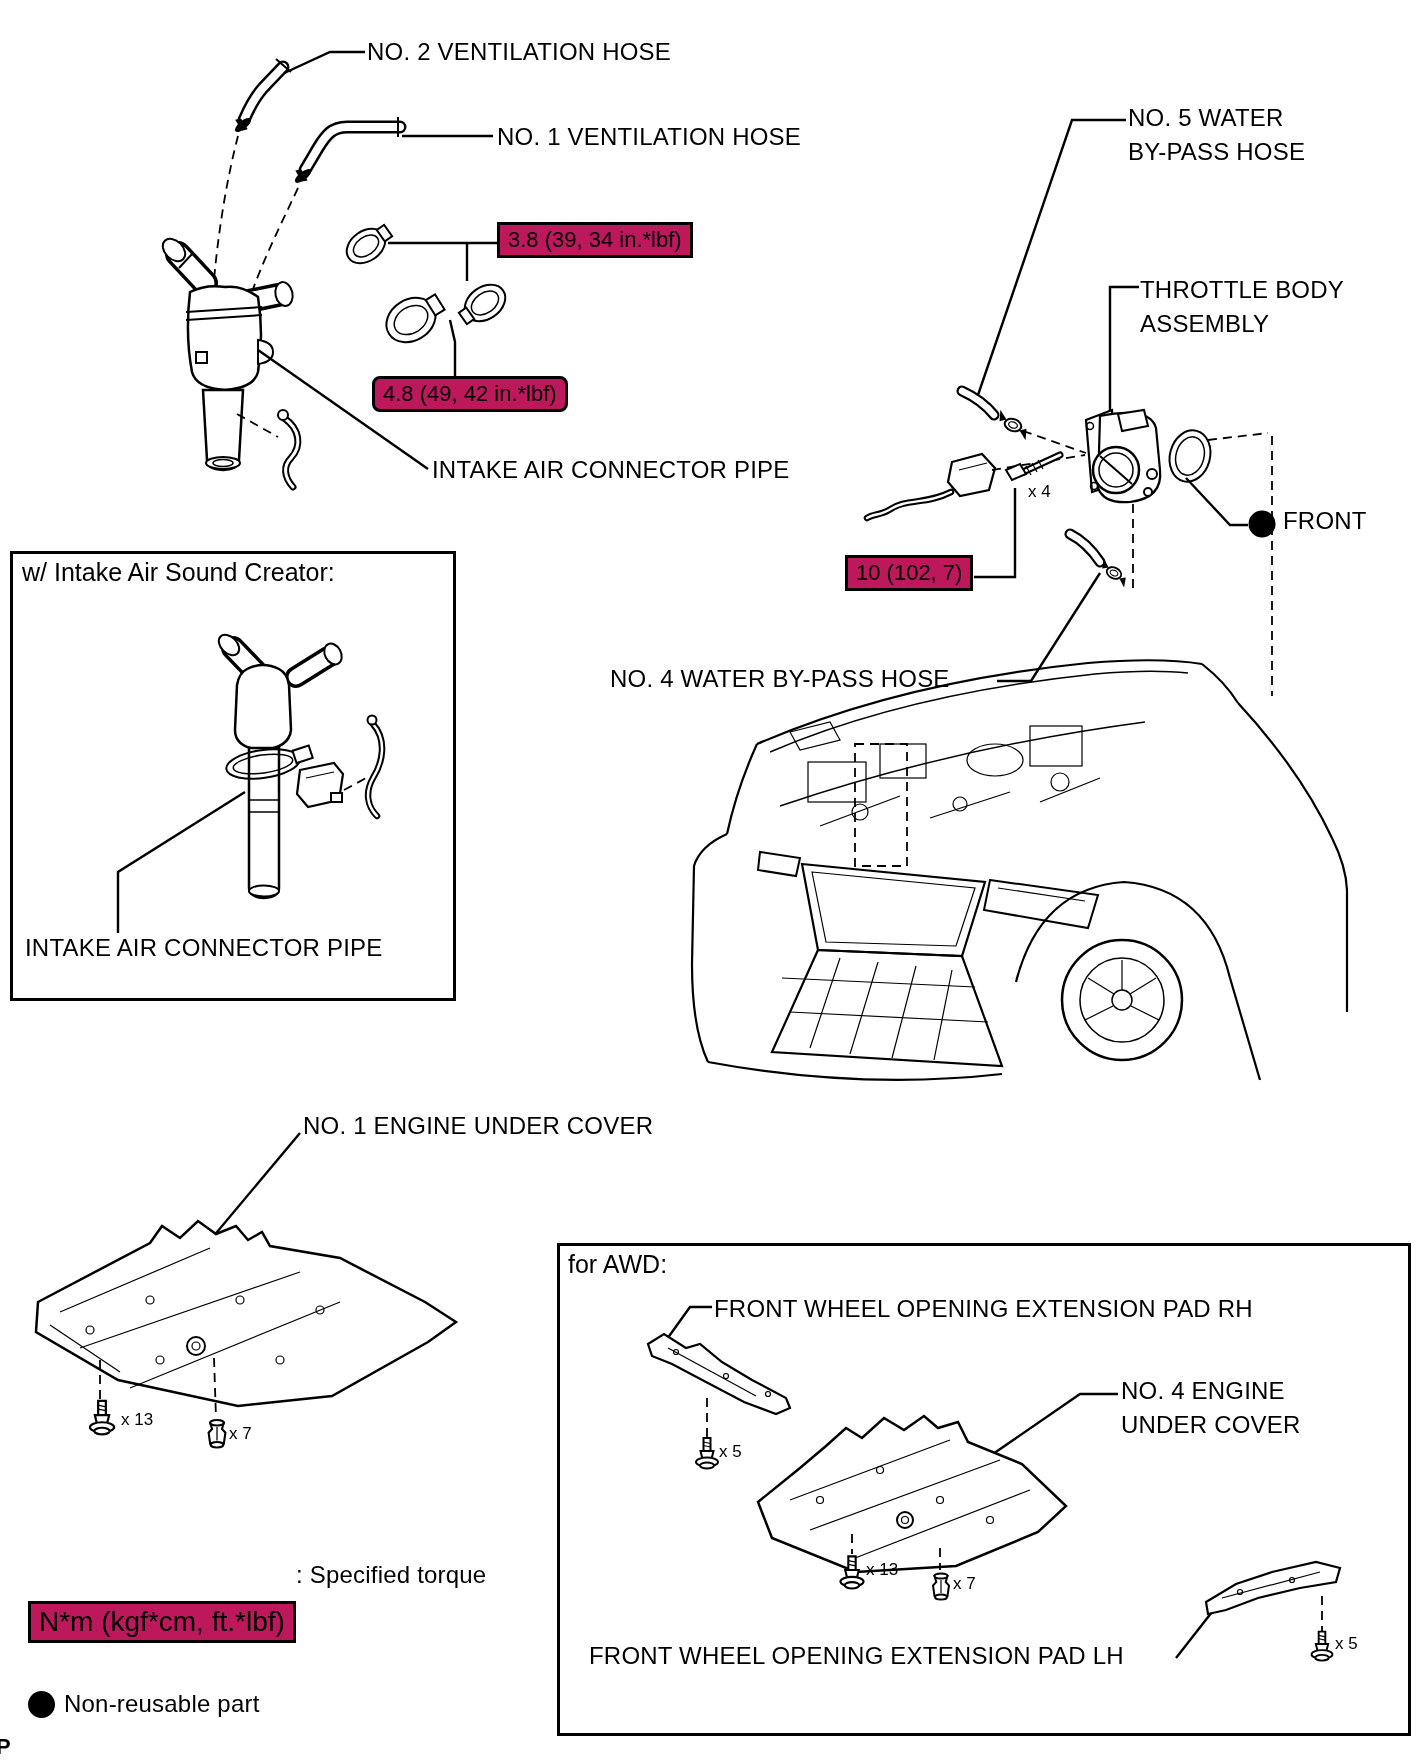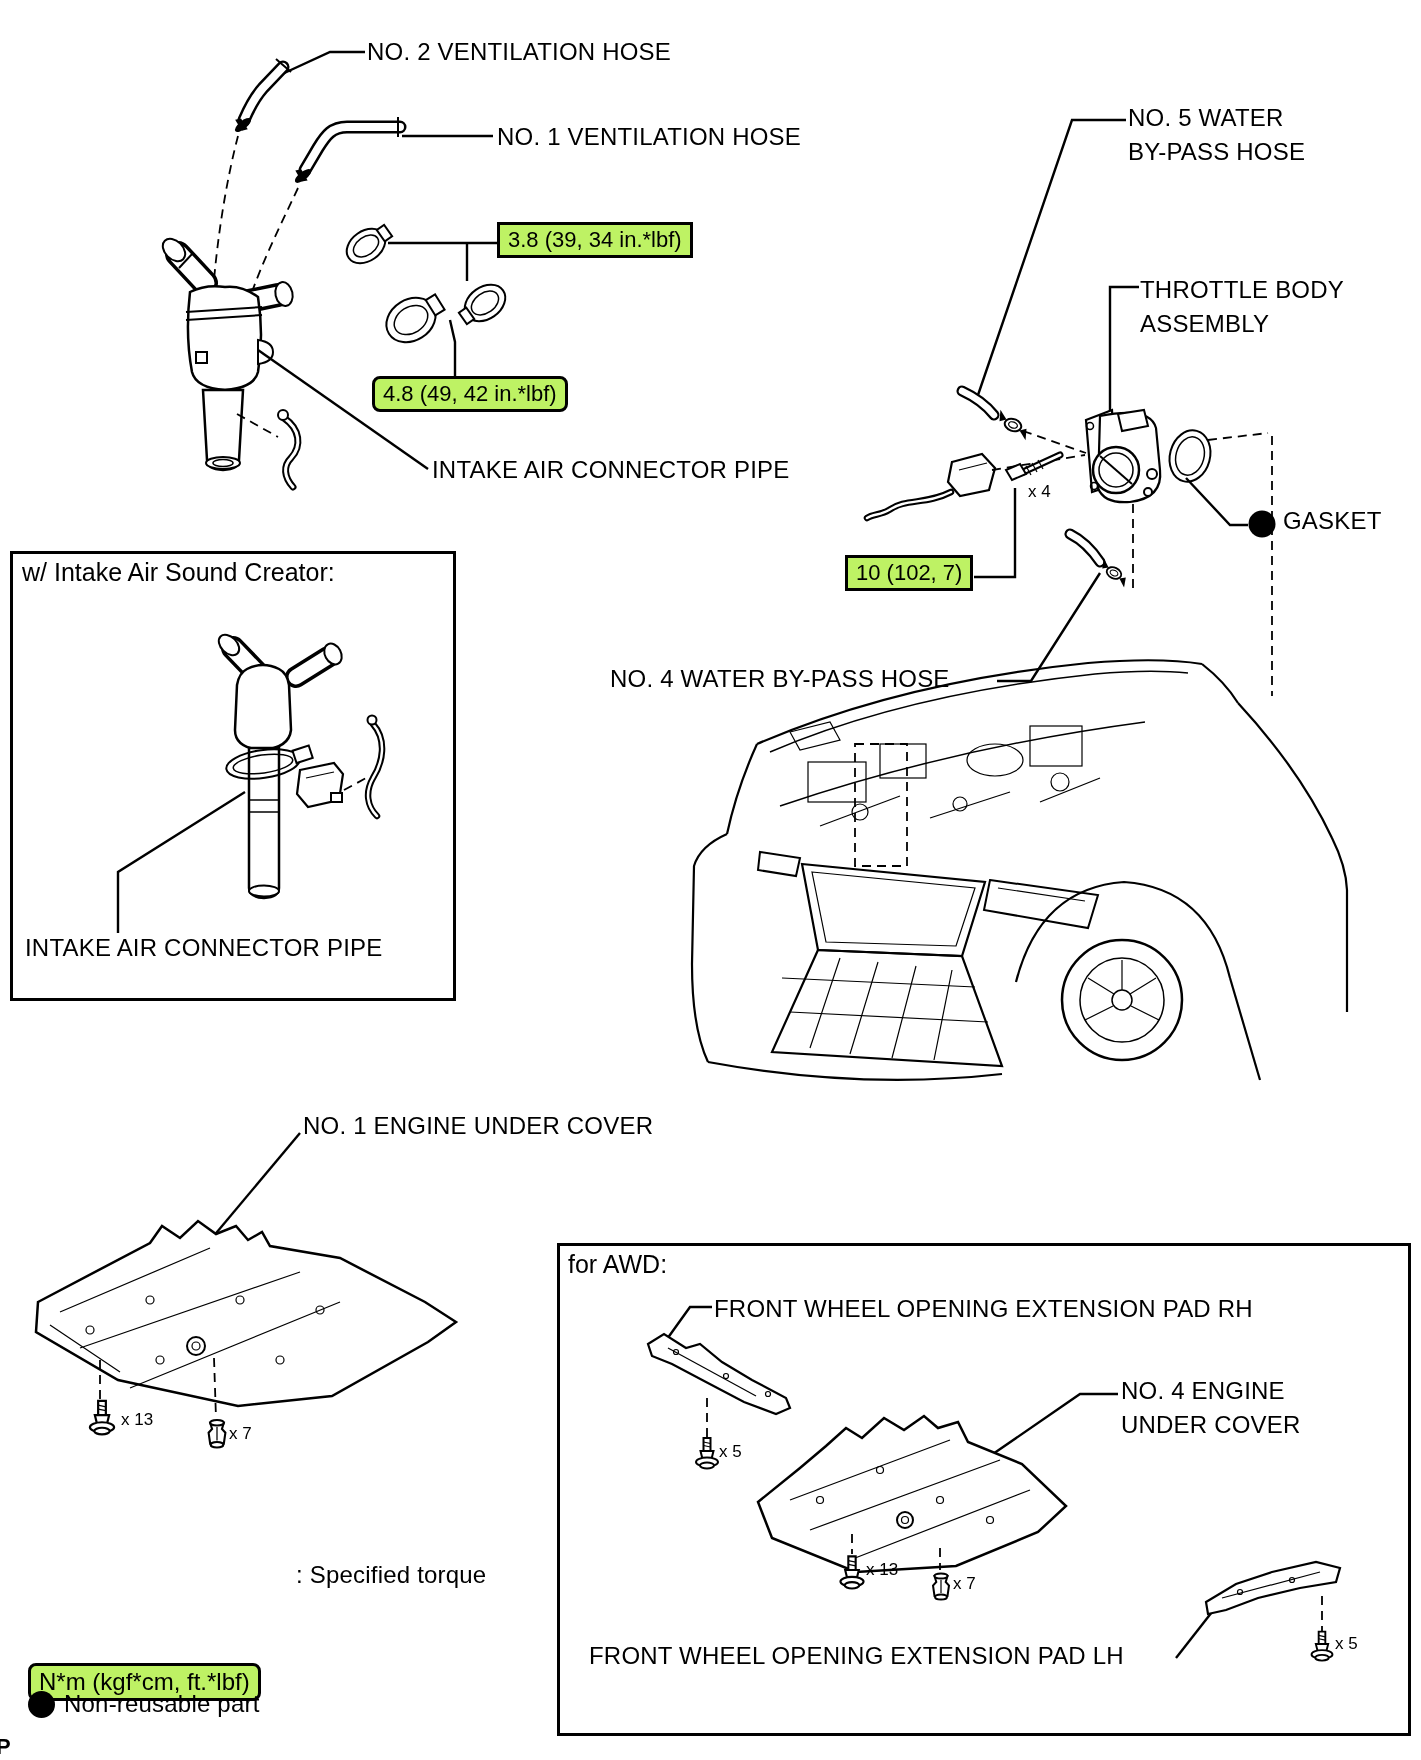--- a/index.html
+++ b/index.html
@@ -3,21 +3,21 @@
 <meta charset="utf-8">
 <style>
   html,body{margin:0;padding:0;background:#fff;}
   #page{position:relative;width:1421px;height:1760px;background:#fff;overflow:hidden;
         font-family:"Liberation Sans",sans-serif;color:#000;}
   #art{position:absolute;left:0;top:0;z-index:1;}
   .panel{position:absolute;border:3px solid #000;z-index:2;pointer-events:none;background:transparent;}
   .lbl{position:absolute;z-index:3;font-size:24px;line-height:30px;white-space:nowrap;letter-spacing:.2px;}
   .lbl2 div{line-height:34px;}
   .ttl{position:absolute;z-index:3;font-size:25px;white-space:nowrap;}
-  .tq{position:absolute;z-index:3;border:3px solid #000;background:#bef264;padding:2px 8px;
+  .tq{position:absolute;z-index:3;border:3px solid #000;background:#be185d;padding:2px 8px;
       font-size:22px;white-space:nowrap;}
   .cnt{position:absolute;z-index:3;font-size:17px;white-space:nowrap;}
   .dot{position:absolute;z-index:3;width:27px;height:27px;border-radius:50%;background:#000;}
   .pg{position:absolute;z-index:3;font-size:22px;font-weight:bold;}
   
   .s12{stroke:#000;stroke-width:1.2;fill:none}
   .s15{stroke:#000;stroke-width:1.5;fill:none}
   .s2{stroke:#000;stroke-width:2;fill:none}
   .s22{stroke:#000;stroke-width:2.2;fill:none}
   .s25{stroke:#000;stroke-width:2.5;fill:none}
@@ -314,38 +314,38 @@
 <div class="lbl lbl2" style="left:1128px;top:101px;">
   <div>NO. 5 WATER</div>
   <div>BY-PASS HOSE</div>
 </div>
 <div class="lbl lbl2" style="left:1140px;top:273px;">
   <div>THROTTLE BODY</div>
   <div>ASSEMBLY</div>
 </div>
 <div class="cnt" style="left:1028px;top:482px;">x 4</div>
 <div class="tq" style="left:845px;top:555px;">10 (102, 7)</div>
-<div class="lbl" style="left:1283px;top:506px;">GASKET</div>
+<div class="lbl" style="left:1283px;top:506px;">FRONT</div>
 <div class="lbl" style="left:610px;top:664px;">NO. 4 WATER BY-PASS HOSE</div>
 
 <div class="lbl" style="left:303px;top:1111px;">NO. 1 ENGINE UNDER COVER</div>
 <div class="cnt" style="left:121px;top:1410px;">x 13</div>
 <div class="cnt" style="left:229px;top:1424px;">x 7</div>
 
 <div class="ttl" style="left:568px;top:1250px;">for AWD:</div>
 <div class="lbl" style="left:714px;top:1294px;">FRONT WHEEL OPENING EXTENSION PAD RH</div>
 <div class="cnt" style="left:719px;top:1442px;">x 5</div>
 <div class="lbl lbl2" style="left:1121px;top:1374px;">
   <div>NO. 4 ENGINE</div>
   <div>UNDER COVER</div>
 </div>
 <div class="cnt" style="left:866px;top:1560px;">x 13</div>
 <div class="cnt" style="left:953px;top:1574px;">x 7</div>
 <div class="lbl" style="left:589px;top:1641px;">FRONT WHEEL OPENING EXTENSION PAD LH</div>
 <div class="cnt" style="left:1335px;top:1634px;">x 5</div>
 
-<div class="tq" style="left:28px;top:1663px;font-size:24px;border-radius:8px;">N*m (kgf*cm, ft.*lbf)</div>
+<div class="tq" style="left:28px;top:1601px;font-size:28px;">N*m (kgf*cm, ft.*lbf)</div>
 <div class="lbl" style="left:296px;top:1560px;">: Specified torque</div>
 <div class="dot" style="left:28px;top:1691px;"></div>
 <div class="lbl" style="left:64px;top:1689px;">Non-reusable part</div>
 <div class="pg" style="left:-4px;top:1734px;">P</div>
 
 </div>
 
 </body></html>

